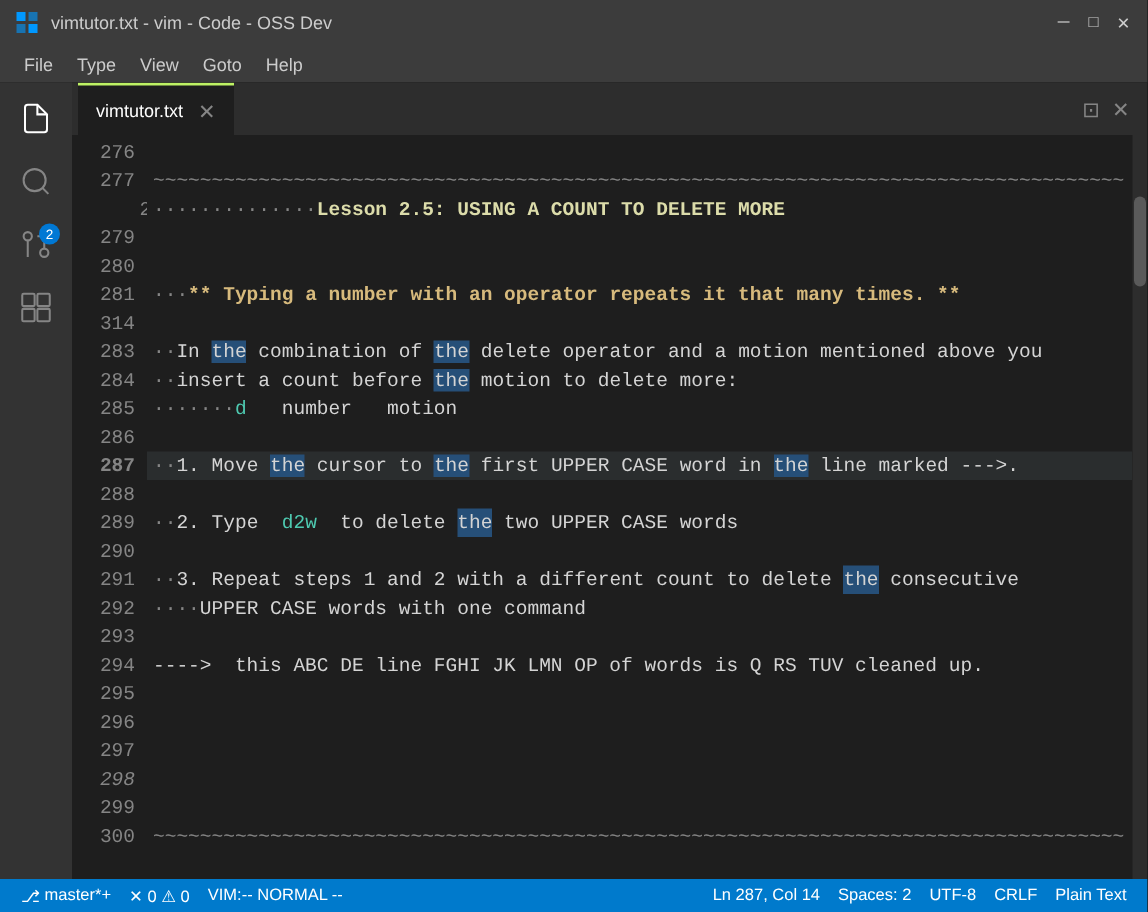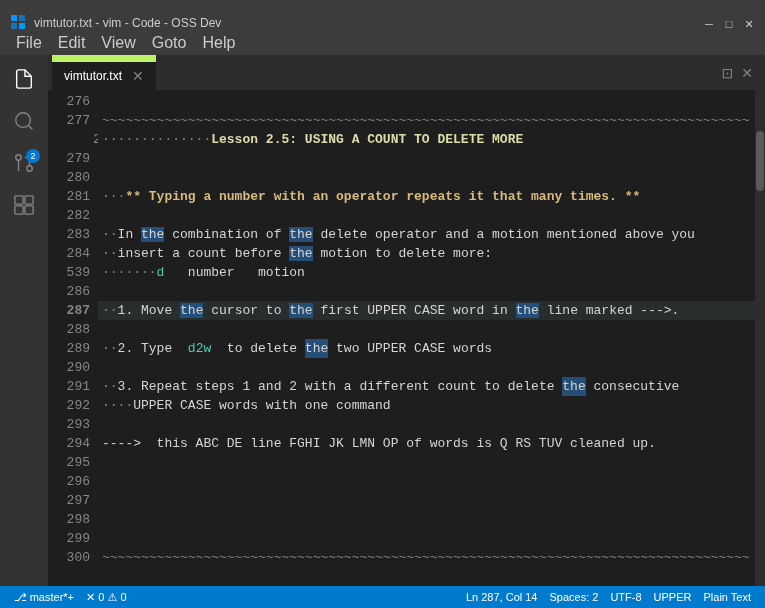--- a/index.html
+++ b/index.html
@@ -11,21 +11,21 @@
       overflow: hidden;
       display: flex;
       flex-direction: column;
     }
 
     
     .title-bar {
       height: 30px;
       background: #3c3c3c;
       display: flex;
-      align-items: flex-end;
+      align-items: center;
       padding: 0 10px;
       flex-shrink: 0;
     }
     .title-bar-icon {
       width: 16px;
       height: 16px;
       margin-right: 8px;
       display: flex;
       align-items: center;
       justify-content: center;
@@ -54,21 +54,21 @@
     .menu-bar {
       height: 25px;
       background: #3c3c3c;
       display: flex;
       align-items: center;
       padding: 0 8px;
       flex-shrink: 0;
     }
     .menu-item {
       color: #cccccc;
-      font-size: 16px;
+      font-size: 12px;
       padding: 2px 8px;
       cursor: pointer;
     }
 
     
     .main-area {
       display: flex;
       flex: 1;
       overflow: hidden;
     }
@@ -139,21 +139,21 @@
       background: #1e1e1e;
       color: #cccccc;
       font-size: 12px;
       border-top: 1px solid transparent;
       cursor: pointer;
       gap: 6px;
     }
     .tab.active {
       background: #1e1e1e;
       color: #ffffff;
-      border-top: 7px solid #bef264;
+      border-top: 2px solid #bef264;
     }
     .tab-close {
       font-size: 14px;
       color: #858585;
       margin-left: 4px;
     }
     .tab-icons {
       margin-left: auto;
       display: flex;
       gap: 8px;
@@ -265,21 +265,21 @@
   <span class="title-bar-text">vimtutor.txt - vim - Code - OSS Dev</span>
   <div class="title-bar-controls">
     <div class="title-btn">─</div>
     <div class="title-btn">□</div>
     <div class="title-btn">✕</div>
   </div>
 </div>
 
 <div class="menu-bar">
   <div class="menu-item">File</div>
-  <div class="menu-item">Edit</div>
+  <div class="menu-item">Type</div>
   <div class="menu-item">View</div>
   <div class="menu-item">Goto</div>
   <div class="menu-item">Help</div>
 </div>
 
 <div class="main-area">
 
   <div class="activity-bar">
     <div class="activity-icon active">
       <svg width="22" height="22" viewBox="0 0 24 24" fill="none" stroke="currentColor" stroke-width="1.5">
@@ -326,68 +326,71 @@
     </div>
 
     <div class="code-editor">
       <div class="line-numbers" id="line-numbers">
           <div style="height: 19px; line-height: 19px;">276</div>
           <div style="height: 19px; line-height: 19px;">277</div>
           <div style="height: 19px; line-height: 19px; margin-left: 45px;">278</div>
           <div style="height: 19px; line-height: 19px;">279</div>
           <div style="height: 19px; line-height: 19px;">280</div>
           <div style="height: 19px; line-height: 19px;">281</div>
-          <div style="height: 19px; line-height: 19px;">282</div>
+          <div style="height: 19px; line-height: 19px;">314</div>
           <div style="height: 19px; line-height: 19px;">283</div>
           <div style="height: 19px; line-height: 19px;">284</div>
-          <div style="height: 19px; line-height: 19px;">539</div>
+          <div style="height: 19px; line-height: 19px;">285</div>
           <div style="height: 19px; line-height: 19px;">286</div>
           <div style="height: 19px; line-height: 19px; font-weight: bold;">287</div>
           <div style="height: 19px; line-height: 19px;">288</div>
           <div style="height: 19px; line-height: 19px;">289</div>
           <div style="height: 19px; line-height: 19px;">290</div>
           <div style="height: 19px; line-height: 19px;">291</div>
           <div style="height: 19px; line-height: 19px;">292</div>
           <div style="height: 19px; line-height: 19px;">293</div>
           <div style="height: 19px; line-height: 19px;">294</div>
           <div style="height: 19px; line-height: 19px;">295</div>
           <div style="height: 19px; line-height: 19px;">296</div>
           <div style="height: 19px; line-height: 19px;">297</div>
-          <div style="height: 19px; line-height: 19px;">298</div>
+          <div style="height: 19px; line-height: 19px; font-style: italic;">298</div>
           <div style="height: 19px; line-height: 19px;">299</div>
           <div style="height: 19px; line-height: 19px;">300</div>
         </div>
       <div class="code-content" id="code-content"><div class="code-line" style="color: rgb(212, 212, 212);">&nbsp;</div><div class="code-line"><span style="color:#858585">~~~~~~~~~~~~~~~~~~~~~~~~~~~~~~~~~~~~~~~~~~~~~~~~~~~~~~~~~~~~~~~~~~~~~~~~~~~~~~~~~~~</span></div><div class="code-line"><span style="color:#858585">··············</span><span style="color:#dcdcaa;font-weight:bold">Lesson 2.5: USING A COUNT TO DELETE MORE</span></div><div class="code-line" style="color: rgb(212, 212, 212);">&nbsp;</div><div class="code-line" style="color: rgb(212, 212, 212);">&nbsp;</div><div class="code-line"><span style="color:#858585">···</span><span style="color:#d7ba7d;font-weight:bold">** Typing a number with an operator repeats it that many times. **</span></div><div class="code-line" style="color: rgb(212, 212, 212);">&nbsp;</div><div class="code-line"><span style="color:#858585">··</span><span style="color:#d4d4d4">In <span style="background:#264f78">the</span> combination of <span style="background:#264f78">the</span> delete operator and a motion mentioned above you</span></div><div class="code-line"><span style="color:#858585">··</span><span style="color:#d4d4d4">insert a count before <span style="background:#264f78">the</span> motion to delete more:</span></div><div class="code-line"><span style="color:#858585">·······</span><span style="color:#4ec9b0">d</span><span style="color:#d4d4d4">   number   motion</span></div><div class="code-line" style="color: rgb(212, 212, 212);">&nbsp;</div><div class="code-line" style="background: rgb(42, 45, 46);"><span style="color:#858585">··</span><span style="color:#d4d4d4">1. Move <span style="background:#264f78">the</span> cursor to <span style="background:#264f78">the</span> first UPPER CASE word in <span style="background:#264f78">the</span> line marked ---&gt;.</span></div><div class="code-line" style="color: rgb(212, 212, 212);">&nbsp;</div><div class="code-line"><span style="color:#858585">··</span><span style="color:#d4d4d4">2. Type  </span><span style="color:#4ec9b0">d2w</span><span style="color:#d4d4d4">  to delete </span><span style="background:#264f78">the</span><span style="color:#d4d4d4"> two UPPER CASE words</span></div><div class="code-line" style="color: rgb(212, 212, 212);">&nbsp;</div><div class="code-line"><span style="color:#858585">··</span><span style="color:#d4d4d4">3. Repeat steps 1 and 2 with a different count to delete </span><span style="background:#264f78">the</span><span style="color:#d4d4d4"> consecutive</span></div><div class="code-line"><span style="color:#858585">····</span><span style="color:#d4d4d4">UPPER CASE words with one command</span></div><div class="code-line" style="color: rgb(212, 212, 212);">&nbsp;</div><div class="code-line"><span>----&gt;  this ABC DE line FGHI JK LMN OP of words is Q RS TUV cleaned up.</span></div><div class="code-line" style="color: rgb(212, 212, 212);">&nbsp;</div><div class="code-line" style="color: rgb(212, 212, 212);">&nbsp;</div><div class="code-line" style="color: rgb(212, 212, 212);">&nbsp;</div><div class="code-line" style="color: rgb(212, 212, 212);">&nbsp;</div><div class="code-line" style="color: rgb(212, 212, 212);">&nbsp;</div><div class="code-line"><span style="color:#858585">~~~~~~~~~~~~~~~~~~~~~~~~~~~~~~~~~~~~~~~~~~~~~~~~~~~~~~~~~~~~~~~~~~~~~~~~~~~~~~~~~~~</span></div></div>
       <div class="scrollbar-v">
         <div class="scrollbar-thumb"></div>
       </div>
     </div>
 
   </div>
 </div>
 
 <div class="status-bar">
   <div class="status-item">
     <span>⎇</span>
     <span>master*+</span>
   </div>
   <div class="status-item">
     <span>✕ 0  ⚠ 0</span>
   </div>
+  <div class="status-item">
+    <span>VIM:-- NORMAL --</span>
+  </div>
   <div class="status-spacer"></div>
   <div class="status-right">
     <div class="status-item">
       <span>Ln 287, Col 14</span>
     </div>
     <div class="status-item">
       <span>Spaces: 2</span>
     </div>
     <div class="status-item">
       <span>UTF-8</span>
     </div>
     <div class="status-item">
-      <span>UPPER</span>
+      <span>CRLF</span>
     </div>
     <div class="status-item">
       <span>Plain Text</span>
     </div>
   </div>
 </div>
 
 </body></html>

